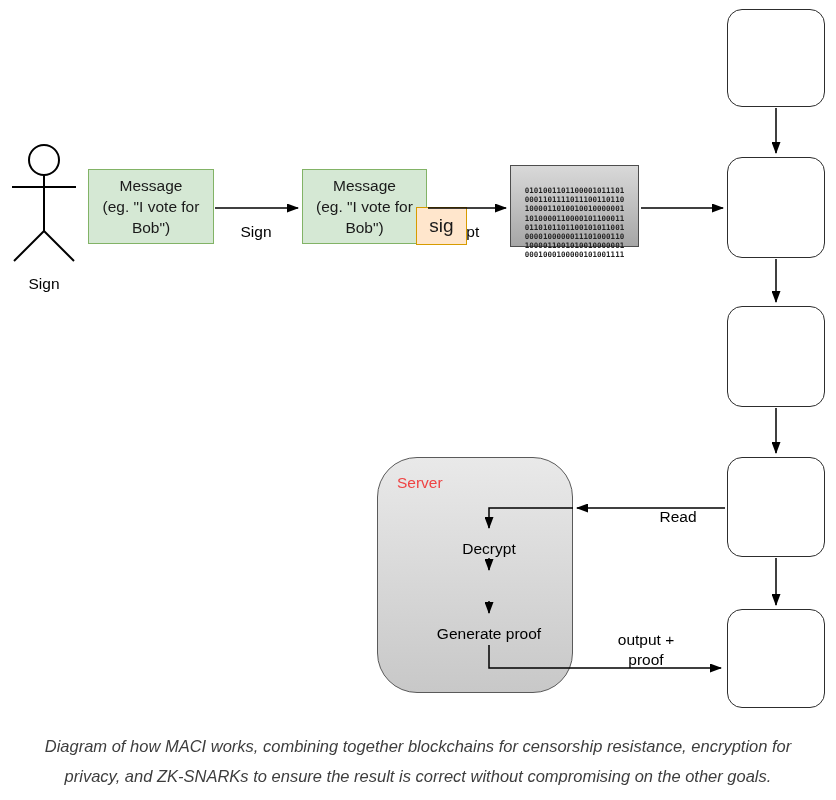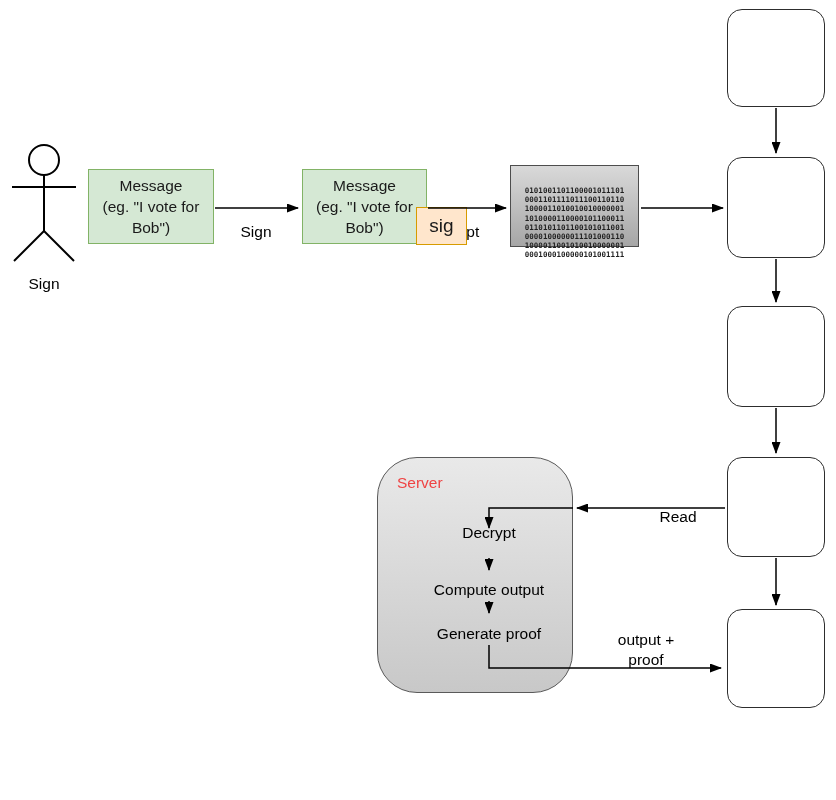--- a/index.html
+++ b/index.html
@@ -136,22 +136,21 @@
   <div class="abs chain-block" style="left:727px; top:157px; height:101px;"></div>
   <div class="abs chain-block" style="left:727px; top:306px; height:101px;"></div>
   <div class="abs chain-block" style="left:727px; top:457px; height:100px;"></div>
   <div class="abs chain-block" style="left:727px; top:609px; height:99px;"></div>
 
   <div class="abs label" style="left:648px; top:488px; width:60px;margin-top:19px;">Read</div>
 
   <div class="abs server-box" style="left:377px; top:457px;"></div>
   <div class="abs server-title" style="left:397px; top:474px; z-index:2;">Server</div>
 
-  <div class="abs label" style="left:429px; top:523px; width:120px; z-index:2;">Decrypt</div>
-  <div class="abs label" style="left:419px; top:580px; width:140px; z-index:2;">Compute output</div>
+  <div class="abs label" style="left:429px; top:539px; width:120px; z-index:2;">Decrypt</div>
   <div class="abs label" style="left:414px; top:624px; width:150px; z-index:2;">Generate proof</div>
 
   <div class="abs label" style="left:606px; top:630px; width:80px;">
     <div>output +</div>
     <div>proof</div>
   </div>
 
   <svg class="connectors" width="836" height="720" viewBox="0 0 836 720">
     <defs>
       <marker id="arrow" markerUnits="userSpaceOnUse" markerWidth="12" markerHeight="9" refX="11" refY="4.5" orient="auto">
@@ -185,14 +184,17 @@
       <path d="M573 508 H489 V528" marker-end="url(#arrow)"></path>
 
       <path d="M489 558 V570" marker-end="url(#arrow)"></path>
 
       <path d="M489 601 V613" marker-end="url(#arrow)"></path>
 
       <path d="M489 645 V668 H721" marker-end="url(#arrow)"></path>
     </g>
   </svg>
 
+  <div class="caption">
+    <p>Diagram of how MACI works, combining together blockchains for censorship resistance, encryption for privacy, and ZK-SNARKs to ensure the result is correct without compromising on the other goals.</p>
+  </div>
 
 </div>
 
 </body></html>

